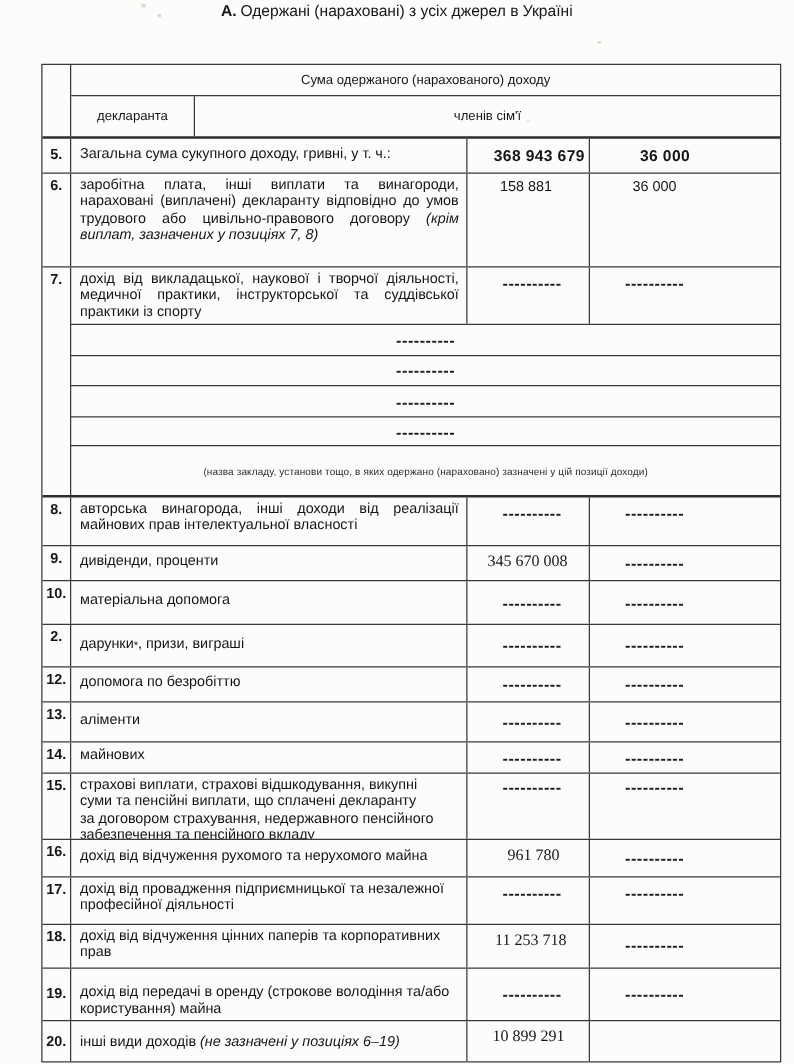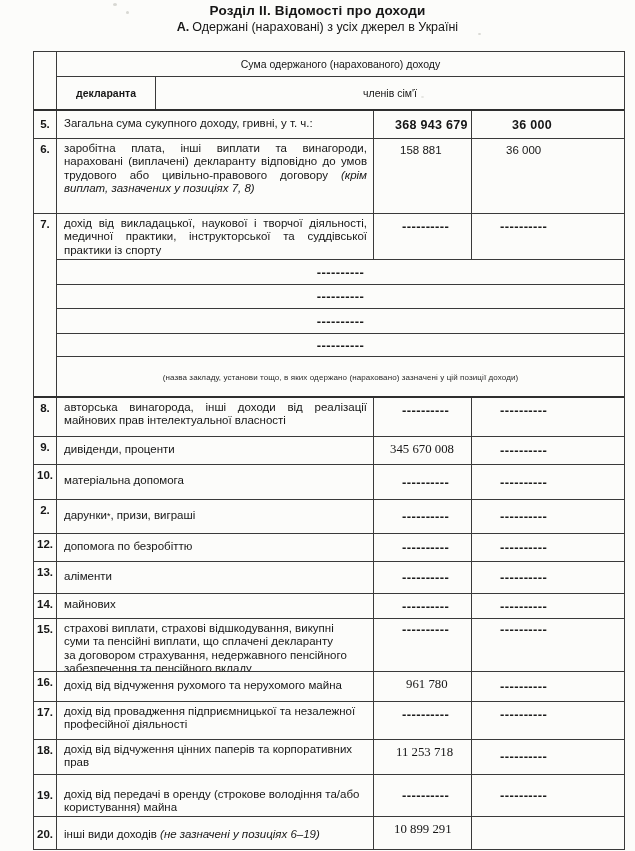--- a/index.html
+++ b/index.html
@@ -46,21 +46,21 @@
   .c-text.vc{padding-top:0;}
   .just{text-align:justify;}
   .narrow{padding-right:26px;}
   .ital{font-style:italic;}
   sup.star{font-size:9px;line-height:0;}
 
   
   .hdr-right{flex:1 1 auto;border-left:1.5px solid #3a3a3a;display:flex;flex-direction:column;text-align:center;}
   .hdr-sum{height:24px;display:flex;align-items:center;justify-content:center;font-size:10.5px;}
   .hdr-sub{flex:1;display:flex;border-top:1.5px solid #3a3a3a;}
-  .hdr-decl{width:98px;flex:0 0 98px;display:flex;align-items:center;justify-content:center;font-size:10.5px;box-sizing:border-box;font-weight:bold;}
+  .hdr-decl{width:98px;flex:0 0 98px;display:flex;align-items:center;justify-content:center;font-size:10.5px;box-sizing:border-box;}
   .hdr-fam{flex:1;border-left:1.5px solid #3a3a3a;display:flex;align-items:center;justify-content:center;font-size:10.5px;box-sizing:border-box;}
   .hdr-list{display:flex;align-items:center;justify-content:center;font-size:10.5px;}
 
   
   .dash{font-weight:bold;font-size:13px;letter-spacing:.4px;white-space:nowrap;color:#1d1d1d;}
   .pad-d{padding-left:28px;}
   .pad-f{padding-left:28px;}
   .v-bold{font-weight:bold;font-size:12.5px;letter-spacing:.3px;}
   .v-sans{font-size:11.5px;}
   .v-serif{font-family:"Liberation Serif",serif;font-size:12.8px;padding-top:2px;}
@@ -72,21 +72,20 @@
 </style>
 </head>
 <body>
 
 <div class="page">
   <span class="speck sp1"></span>
   <span class="speck sp2"></span>
   <span class="speck sp3"></span>
   <span class="speck sp4"></span>
 
-  <div class="doc-title">Розділ II. Відомості про доходи</div>
   <div class="doc-subtitle"><b>А.</b><span>Одержані (нараховані) з усіх джерел в Україні</span></div>
 
   <div class="income-table">
 
     <div class="row" style="height:57px">
       <div class="c c-num"></div>
       <div class="hdr-right">
         <div class="hdr-sum">Сума одержаного (нарахованого) доходу</div>
         <div class="hdr-sub">
           <div class="hdr-decl">декларанта</div>

